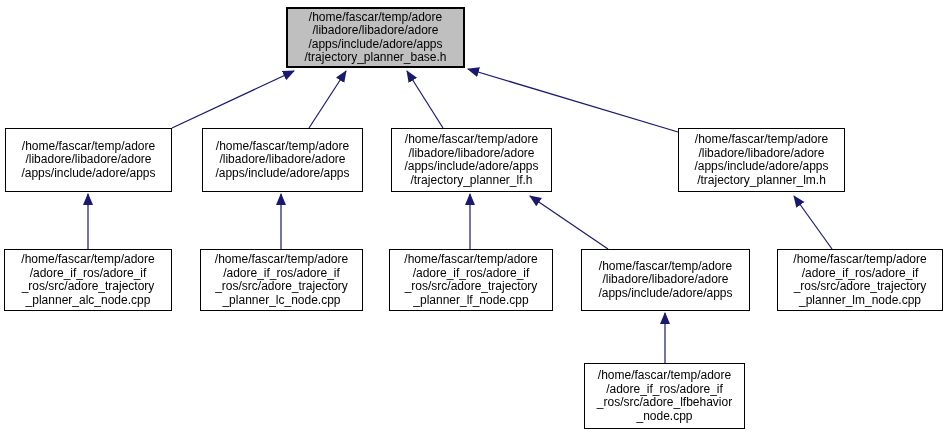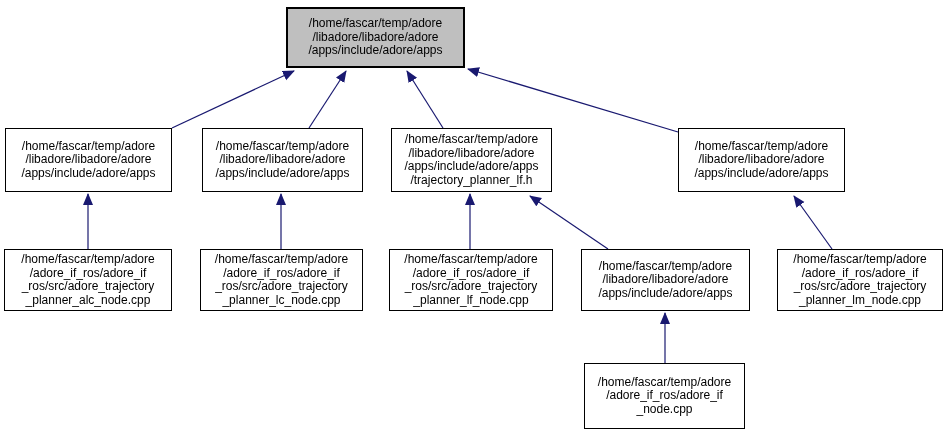--- a/index.html
+++ b/index.html
@@ -65,20 +65,21 @@
     <line class="edge" x1="470" y1="249" x2="470" y2="194" stroke="#191970" stroke-width="1.2" marker-end="url(#arrow)"></line>
     <line class="edge" x1="608" y1="249" x2="530" y2="196" stroke="#191970" stroke-width="1.2" marker-end="url(#arrow)"></line>
     <line class="edge" x1="832" y1="249" x2="794" y2="196" stroke="#191970" stroke-width="1.2" marker-end="url(#arrow)"></line>
     <line class="edge" x1="665" y1="363" x2="665" y2="313" stroke="#191970" stroke-width="1.2" marker-end="url(#arrow)"></line>
   </svg>
 
   <div class="node root" style="left: 286px; top: 7px; width: 179px; height: 61px; border-color: rgb(0, 0, 0); color: rgb(0, 0, 0); background: rgb(191, 191, 191);">
     <span>/home/fascar/temp/adore</span>
     <span>/libadore/libadore/adore</span>
     <span>/apps/include/adore/apps</span>
+    <span>/trajectory_planner_base.h</span>
   </div>
 
   <div class="node" style="left: 5px; top: 128px; width: 167px; height: 64px; border-color: rgb(0, 0, 0); color: rgb(0, 0, 0); background: rgb(255, 255, 255);">
     <span>/home/fascar/temp/adore</span>
     <span>/libadore/libadore/adore</span>
     <span>/apps/include/adore/apps</span>
   </div>
 
   <div class="node" style="left: 202px; top: 128px; width: 161px; height: 64px; border-color: rgb(0, 0, 0); color: rgb(0, 0, 0); background: rgb(255, 255, 255);">
     <span>/home/fascar/temp/adore</span>
@@ -90,20 +91,21 @@
     <span>/home/fascar/temp/adore</span>
     <span>/libadore/libadore/adore</span>
     <span>/apps/include/adore/apps</span>
     <span>/trajectory_planner_lf.h</span>
   </div>
 
   <div class="node" style="left: 678px; top: 128px; width: 167px; height: 64px; border-color: rgb(0, 0, 0); color: rgb(0, 0, 0); background: rgb(255, 255, 255);">
     <span>/home/fascar/temp/adore</span>
     <span>/libadore/libadore/adore</span>
     <span>/apps/include/adore/apps</span>
+    <span>/trajectory_planner_lm.h</span>
   </div>
 
   <div class="node" style="left: 4px; top: 249px; width: 168px; height: 62px; border-color: rgb(0, 0, 0); color: rgb(0, 0, 0); background: rgb(255, 255, 255);">
     <span>/home/fascar/temp/adore</span>
     <span>/adore_if_ros/adore_if</span>
     <span>_ros/src/adore_trajectory</span>
     <span>_planner_alc_node.cpp</span>
   </div>
 
   <div class="node" style="left: 200px; top: 249px; width: 163px; height: 62px; border-color: rgb(0, 0, 0); color: rgb(0, 0, 0); background: rgb(255, 255, 255);">
@@ -129,16 +131,17 @@
   <div class="node" style="left: 777px; top: 249px; width: 166px; height: 62px; border-color: rgb(0, 0, 0); color: rgb(0, 0, 0); background: rgb(255, 255, 255);">
     <span>/home/fascar/temp/adore</span>
     <span>/adore_if_ros/adore_if</span>
     <span>_ros/src/adore_trajectory</span>
     <span>_planner_lm_node.cpp</span>
   </div>
 
   <div class="node" style="left: 584px; top: 363px; width: 161px; height: 66px; border-color: rgb(0, 0, 0); color: rgb(0, 0, 0); background: rgb(255, 255, 255);">
     <span>/home/fascar/temp/adore</span>
     <span>/adore_if_ros/adore_if</span>
+    <span>_ros/src/adore_lfbehavior</span>
     <span>_node.cpp</span>
   </div>
 
 </div>
 
 </body></html>

